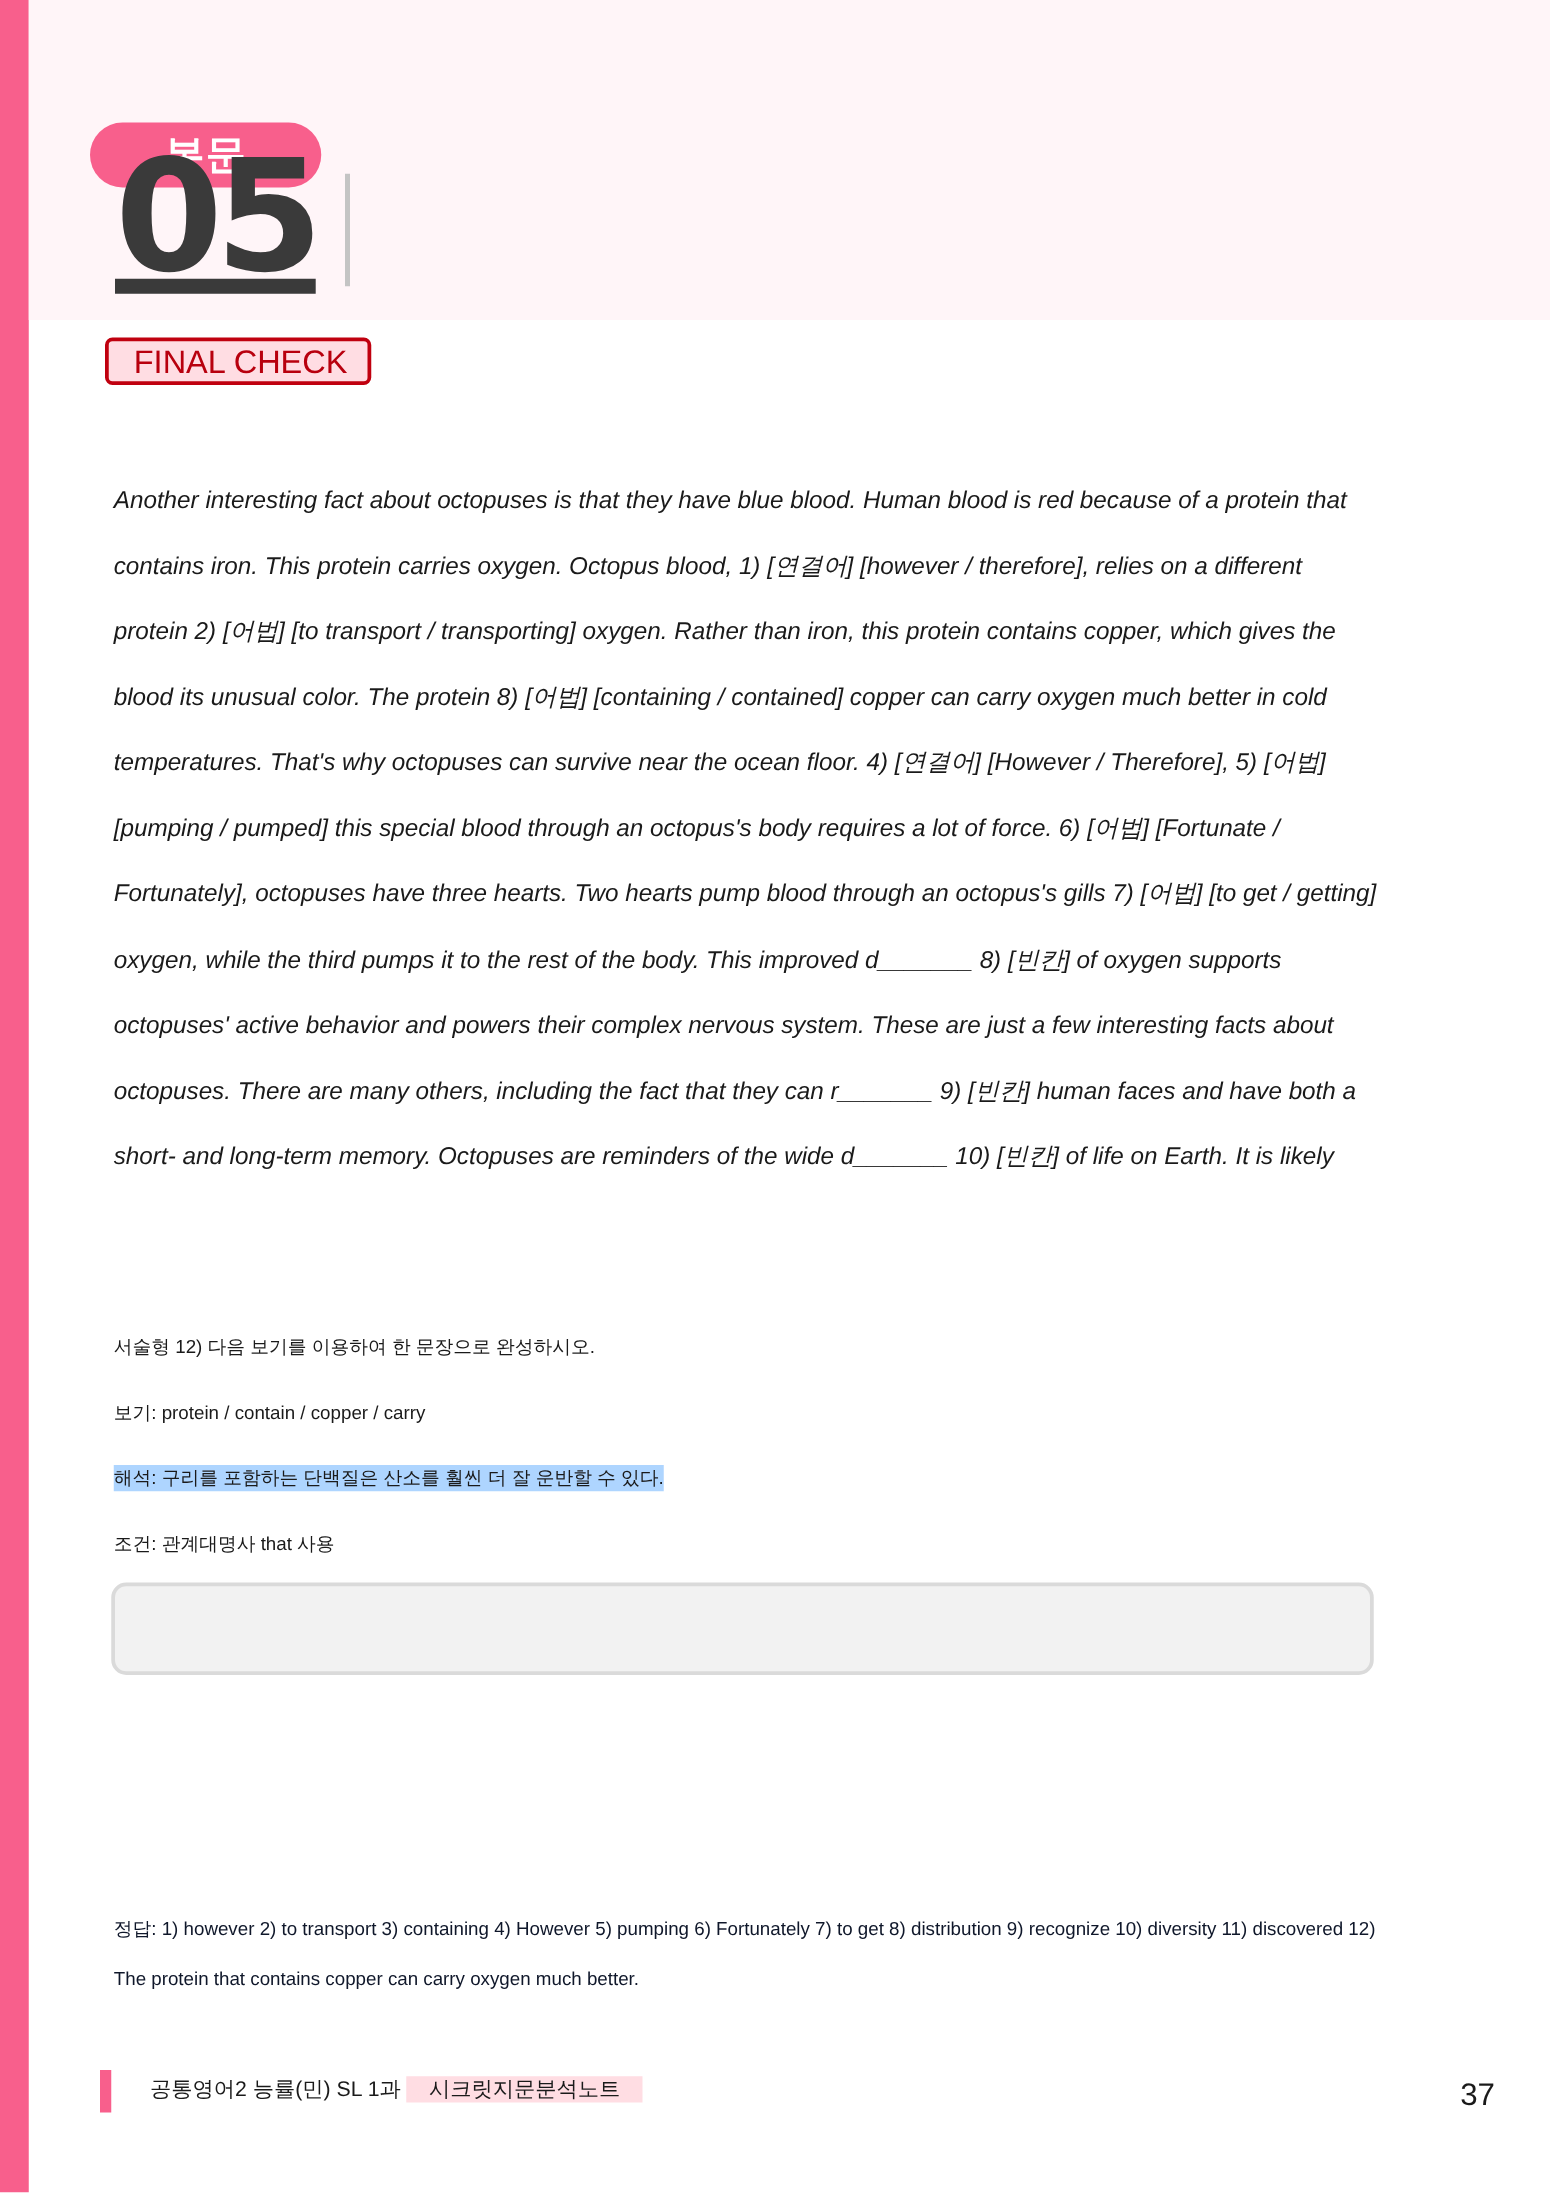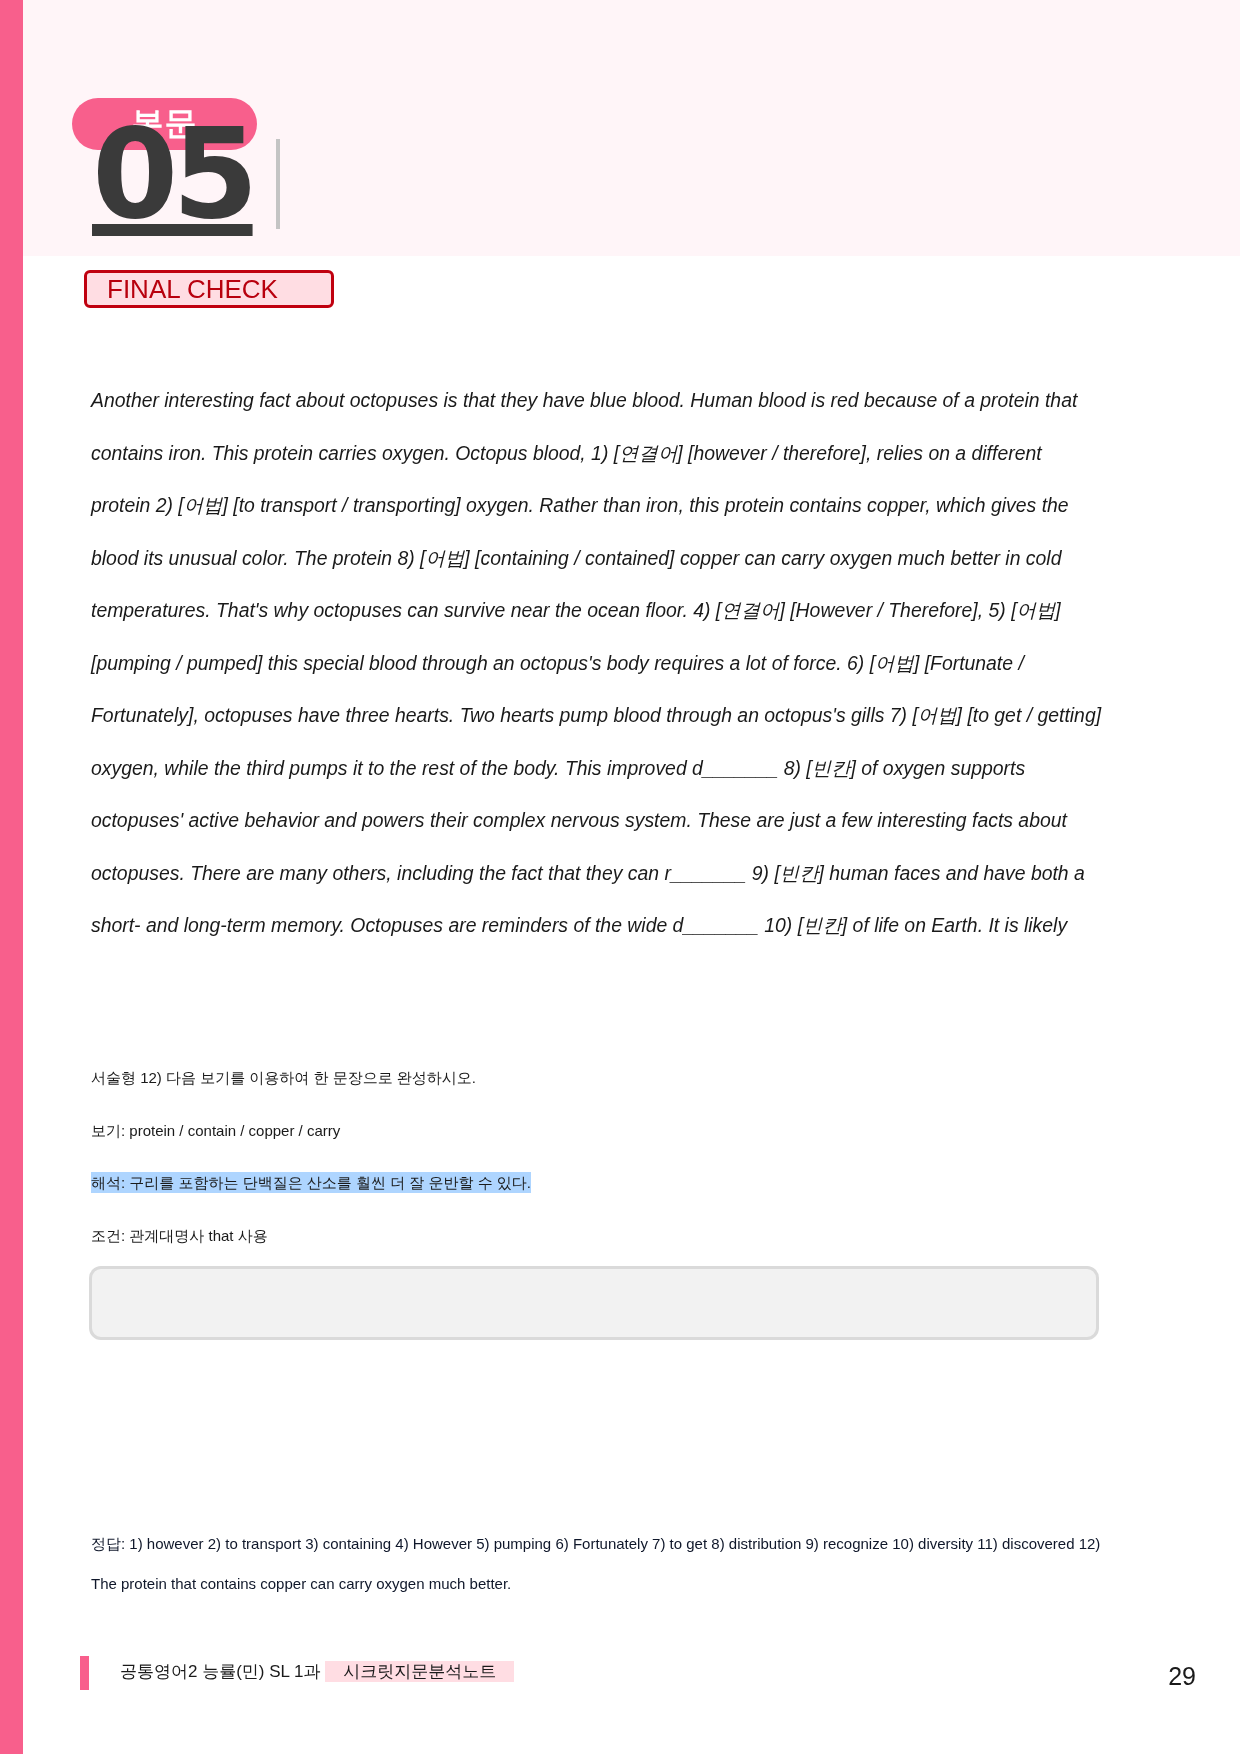--- a/index.html
+++ b/index.html
@@ -55,21 +55,21 @@
     }
     .number-divider {
       position: absolute;
       left: 276px; top: 139px;
       width: 4px; height: 90px;
       background: #c4c4c4;
     }
     .final-check {
       position: absolute;
       left: 84px; top: 270px;
-      width: 250px; height: 38px;
+      width: 213px; height: 38px;
       border: 3px solid #c0000f;
       border-radius: 6px;
       background: #ffdde3;
       color: #b8000e;
       font-family: "Liberation Sans", sans-serif;
       font-size: 26px;
       display: flex; align-items: center;
       padding-left: 20px;
       letter-spacing: 0px;
     }
@@ -191,15 +191,15 @@
 
   <div class="answer-key">
     <div class="ak-line">정답: 1) however 2) to transport 3) containing 4) However 5) pumping 6) Fortunately 7) to get 8) distribution 9) recognize 10) diversity 11) discovered 12)</div>
     <div class="ak-line">The protein that contains copper can carry oxygen much better.</div>
   </div>
 
   <div class="footer-bar"></div>
   <div class="footer-title">
     <span>공통영어2 능률(민) SL 1과 </span><span class="footer-highlight">시크릿지문분석노트</span>
   </div>
-  <div class="page-number">29</div>
+  <div class="page-number">37</div>
 
 </div>
 
 </body></html>

